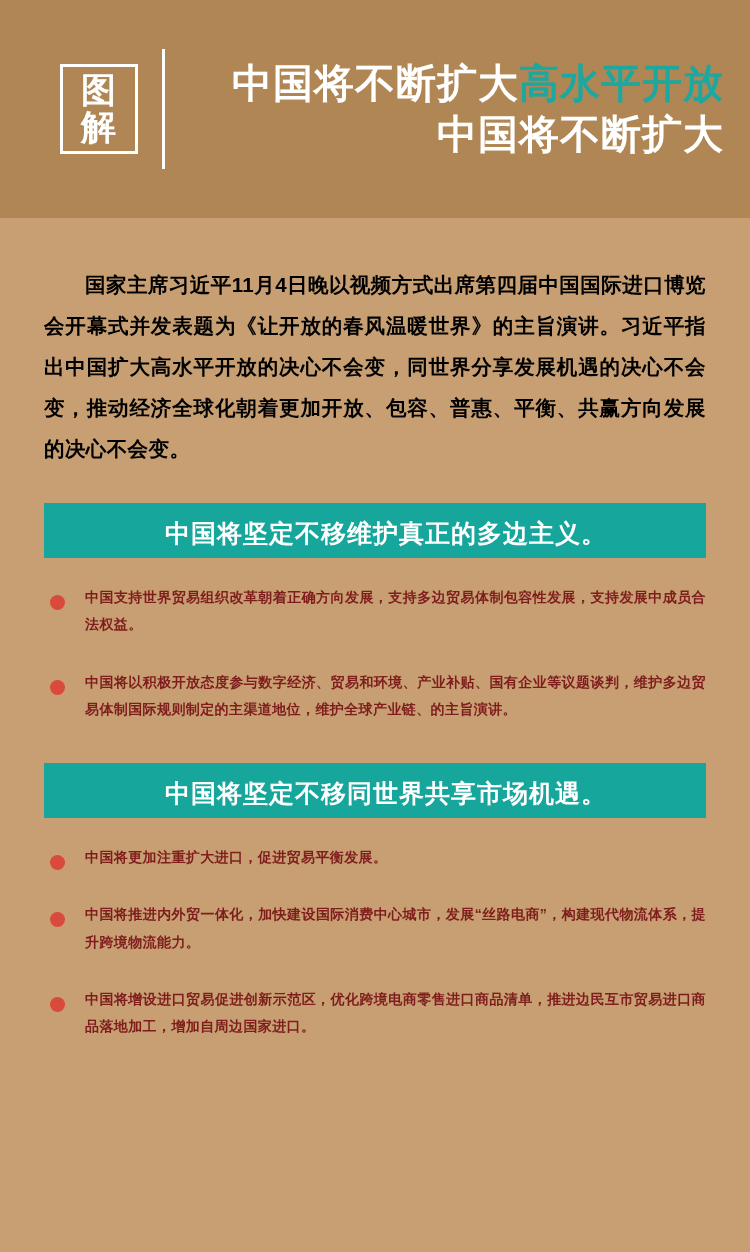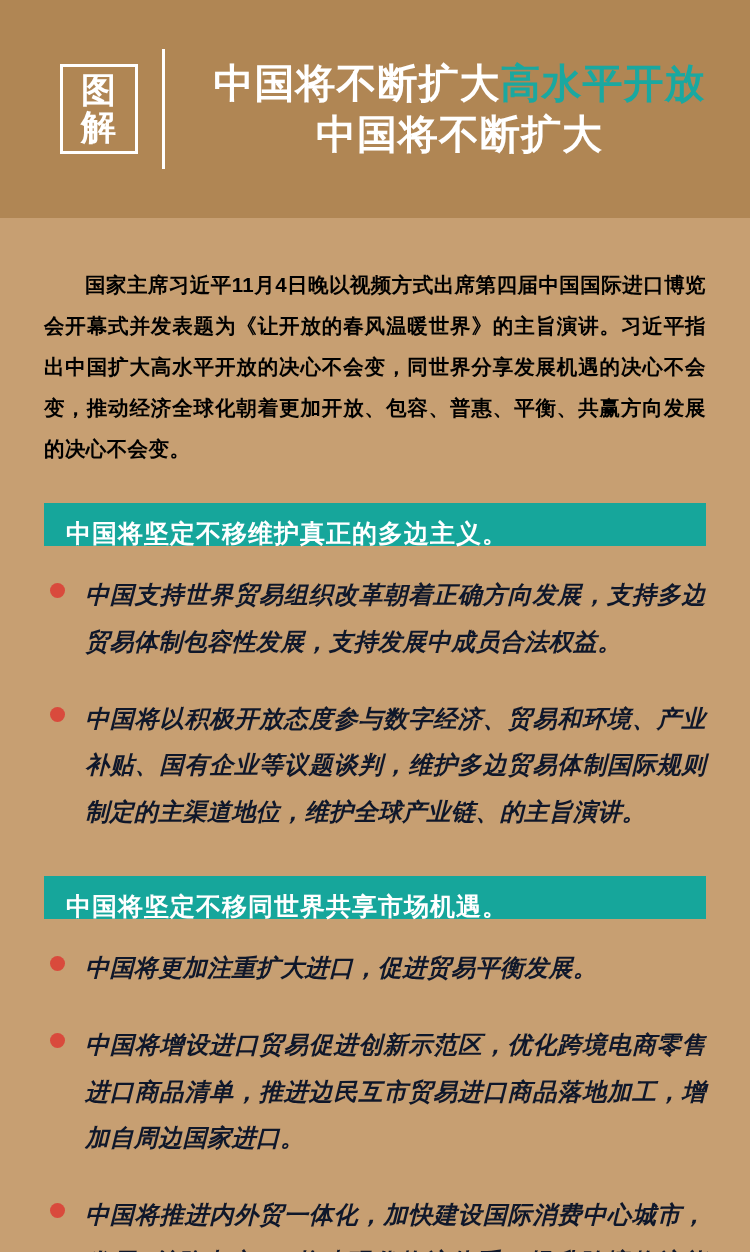--- a/index.html
+++ b/index.html
@@ -50,22 +50,22 @@
   .divider {
     width: 3px;
     height: 120px;
     background: #ffffff;
     margin-left: 24px;
     margin-right: 22px;
     flex: 0 0 auto;
   }
   .title-block {
     flex: 1 1 auto;
-    padding-right: 18px;
-    text-align: center;
+    padding-right: 26px;
+    text-align: right;
   }
   .title-line {
     font-size: 40px;
     font-weight: bold;
     color: #ffffff;
     line-height: 1.28;
     letter-spacing: 1px;
     white-space: nowrap;
   }
   .title-line .hl { color: #1aa8a0; }
@@ -85,51 +85,51 @@
     letter-spacing: 0.4px;
     margin: 0 0 34px 0;
   }
 
   .section-head {
     background: #16a69b;
     color: #ffffff;
     font-size: 25px;
     font-weight: bold;
     line-height: 1;
-    padding: 18px 0 0 22px;
+    padding: 18px 0 12px 22px;
     margin: 0 0 26px 0;
     letter-spacing: 1px;
     box-sizing: border-box;
+    text-align: center;
   }
   .section-head.second { margin-top: 40px; }
 
   .bullet-item {
     display: flex;
     align-items: flex-start;
     margin: 0 0 30px 0;
   }
   .dot {
     width: 15px;
     height: 15px;
     border-radius: 50%;
     background: #d94a3c;
     flex: 0 0 auto;
     margin-top: 11px;
     margin-left: 6px;
     margin-right: 20px;
   }
   .bullet-text {
-    color: #0f172a;
-    font-size: 24px;
+    color: #7f1d1d;
+    font-size: 14px;
     line-height: 1.95;
     font-weight: bold;
     text-align: justify;
     letter-spacing: 0.4px;
     flex: 1 1 auto;
-    font-style: italic;
   }
 </style>
 </head>
 <body>
 
 <div class="page">
 
   <div class="header">
     <div class="badge">
       <span>图</span>
@@ -162,22 +162,22 @@
 
     <div class="section-head second">中国将坚定不移同世界共享市场机遇。</div>
 
     <div class="bullet-item">
       <span class="dot"></span>
       <span class="bullet-text">中国将更加注重扩大进口，促进贸易平衡发展。</span>
     </div>
 
     <div class="bullet-item">
       <span class="dot"></span>
-      <span class="bullet-text">中国将增设进口贸易促进创新示范区，优化跨境电商零售进口商品清单，推进边民互市贸易进口商品落地加工，增加自周边国家进口。</span>
+      <span class="bullet-text">中国将推进内外贸一体化，加快建设国际消费中心城市，发展“丝路电商”，构建现代物流体系，提升跨境物流能力。</span>
     </div>
 
     <div class="bullet-item">
       <span class="dot"></span>
-      <span class="bullet-text">中国将推进内外贸一体化，加快建设国际消费中心城市，发展“丝路电商”，构建现代物流体系，提升跨境物流能力。</span>
+      <span class="bullet-text">中国将增设进口贸易促进创新示范区，优化跨境电商零售进口商品清单，推进边民互市贸易进口商品落地加工，增加自周边国家进口。</span>
     </div>
 
   </div>
 </div>
 
 </body></html>

